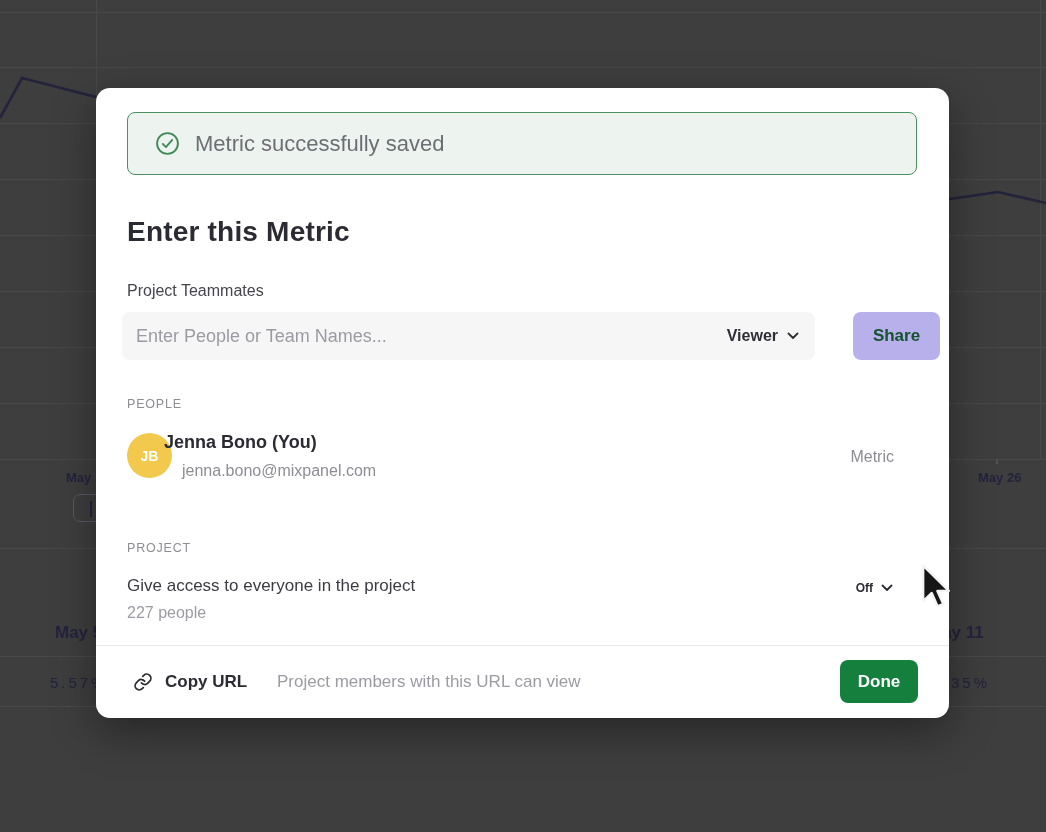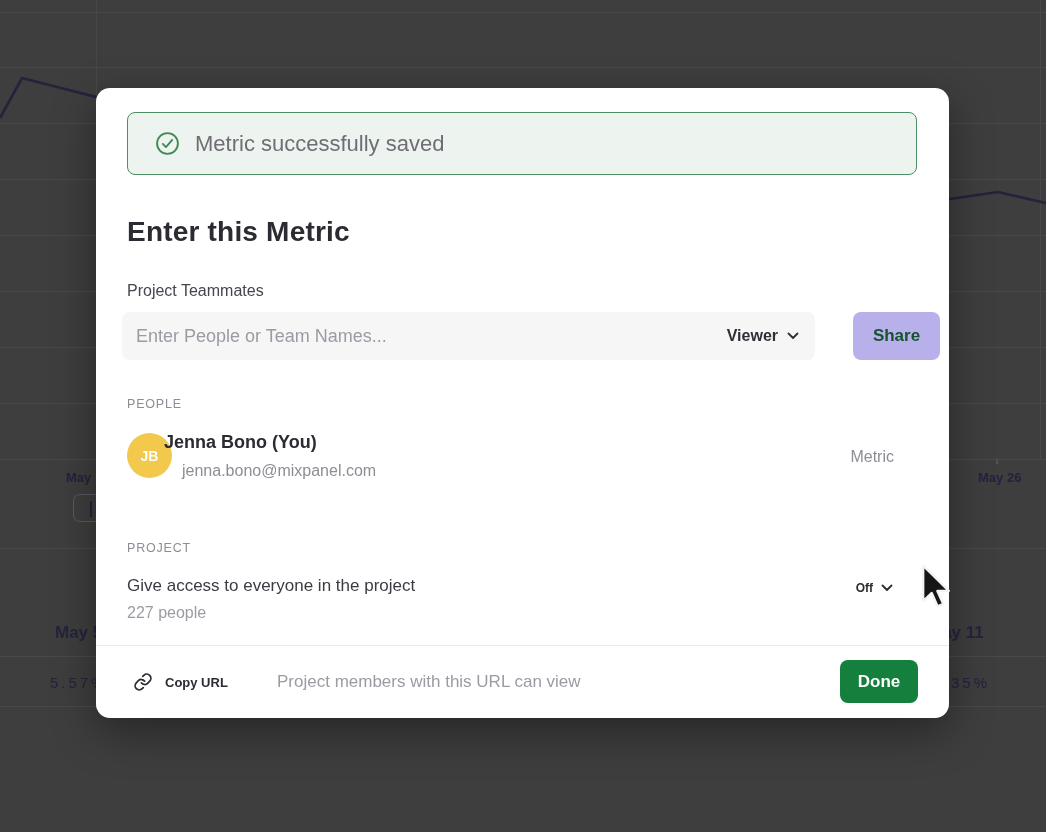--- a/index.html
+++ b/index.html
@@ -48,21 +48,21 @@
   .member-email { position:absolute; left:86px; top:374px; font-size:16px; color:#8d8d95; }
   .member-role { position:absolute; right:55px; top:360px; font-size:16px; color:#8d8d95; }
   .access-label { position:absolute; left:31px; top:488px; font-size:17px; color:#3b3b43; }
   .access-count { position:absolute; left:31px; top:516px; font-size:16px; color:#9b9ba3; }
   .toggle-select { position:absolute; right:56px; top:488px; height:24px; display:flex; align-items:center;
                    gap:8px; cursor:pointer; }
   .toggle-label { font-size:12px; font-weight:700; color:#2b2b33; }
   .modal-divider { position:absolute; left:0; top:557px; width:100%; height:1px; background:#e9e9eb; }
   .footer-copy { position:absolute; left:37px; top:578px; height:32px; display:flex; align-items:center; gap:12px;
                  cursor:pointer; }
-  .copy-label { font-size:13px; font-weight:700; color:#2b2b33; }
+  .copy-label { font-size:17px; font-weight:700; color:#2b2b33; }
   .footer-hint { position:absolute; left:181px; top:584px; font-size:17px; color:#9b9ba3; }
   .btn-done { position:absolute; left:744px; top:572px; width:78px; height:43px; border:none; border-radius:8px;
               color:#ffffff; font-size:17px; font-weight:700; font-family:"Liberation Sans", sans-serif; cursor:pointer; }
   .icon { display:inline-flex; }
   .cursor-arrow { position:absolute; left:921px; top:564px; z-index:30; }
 </style>
 </head>
 <body>
 
 <div class="stage">

